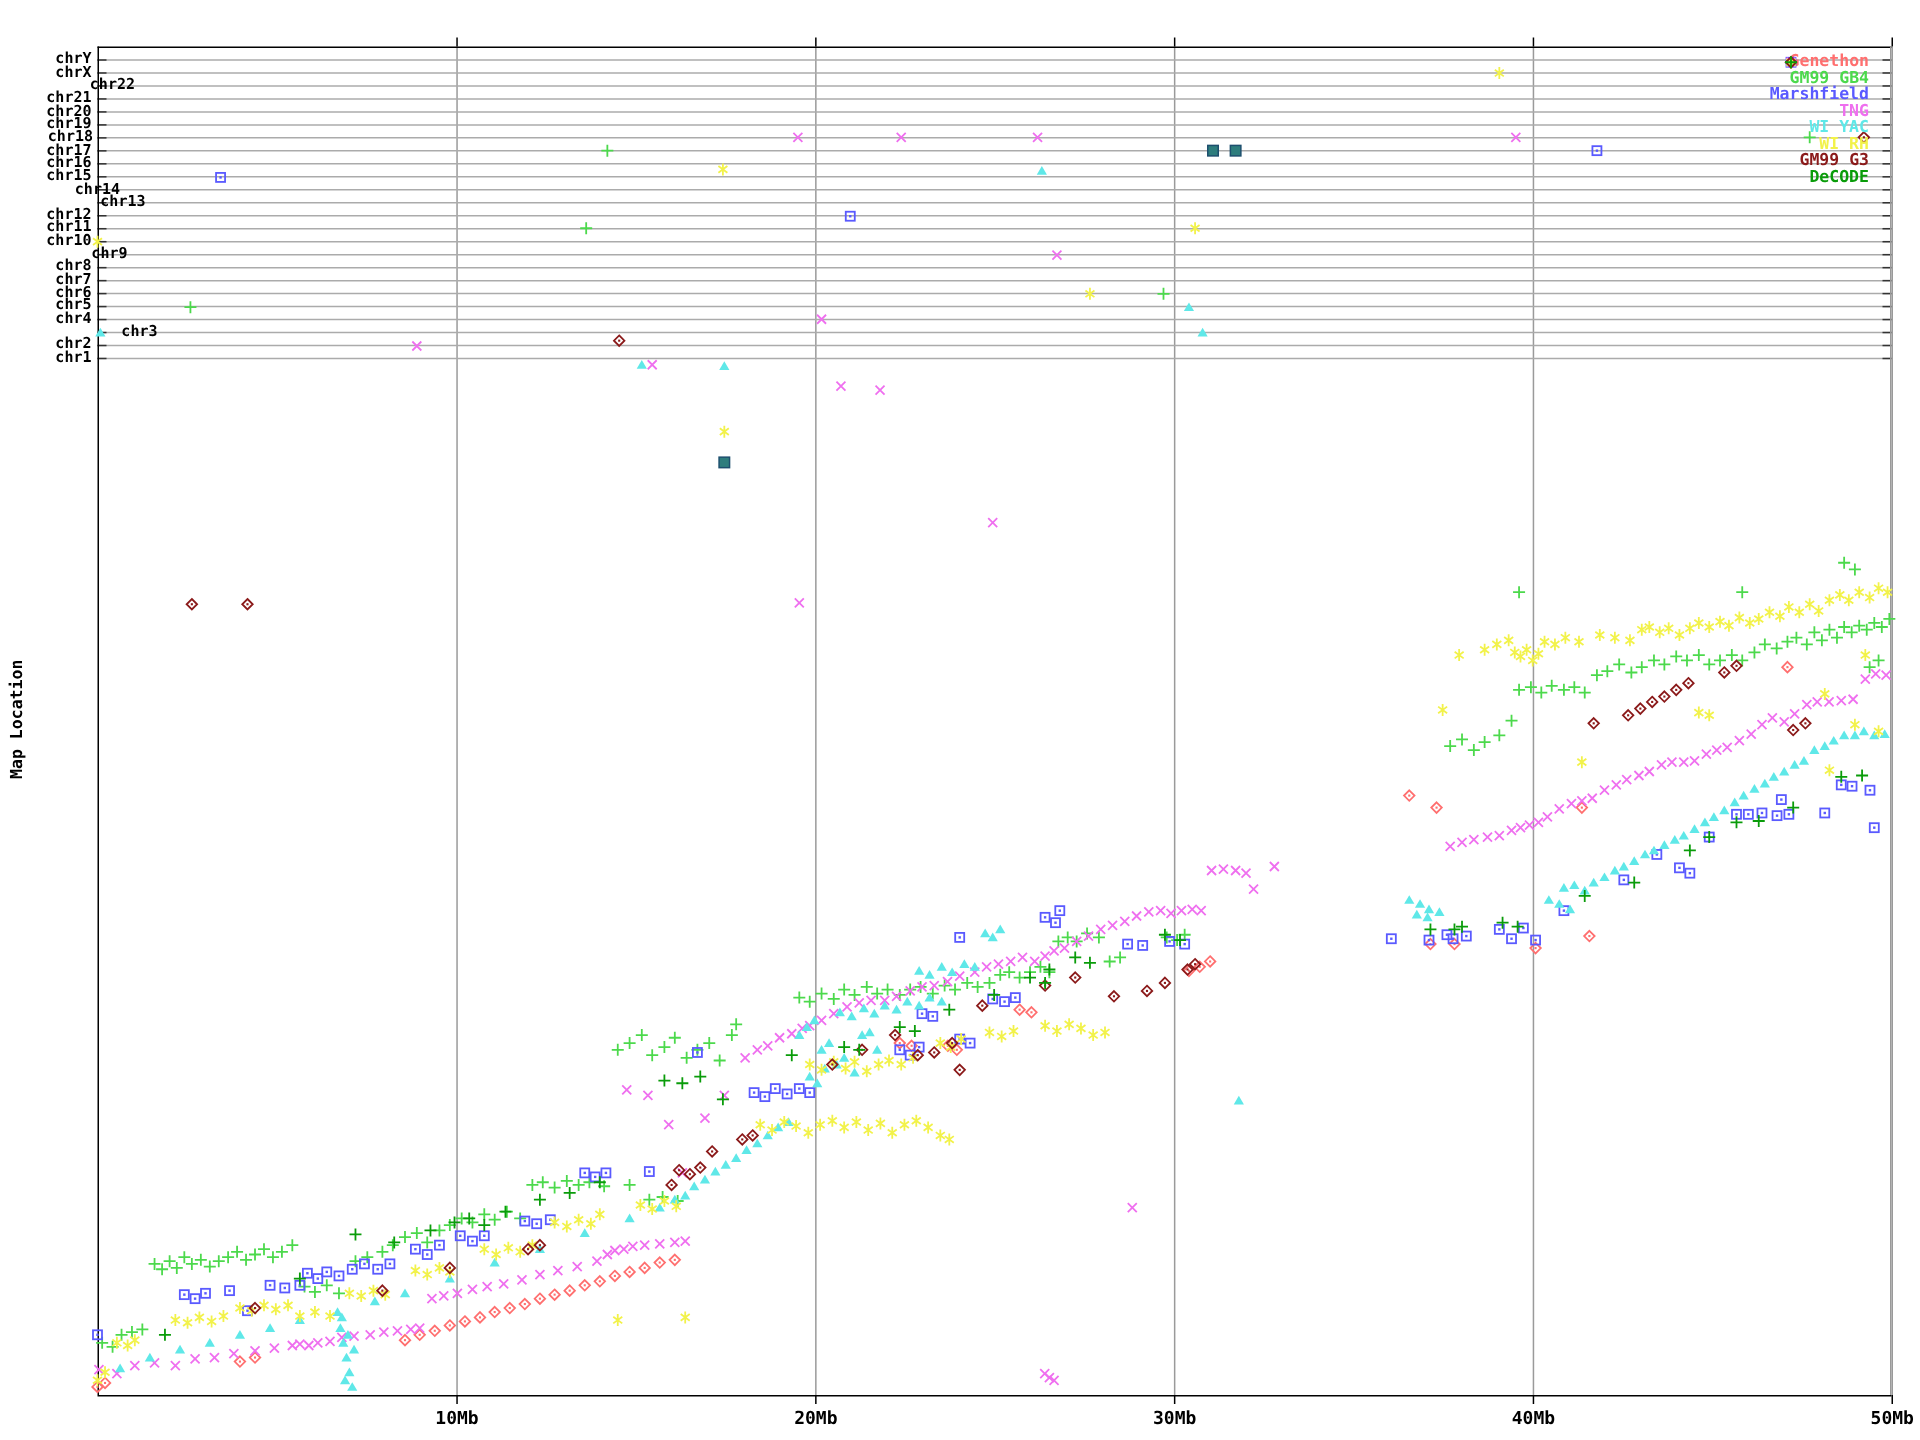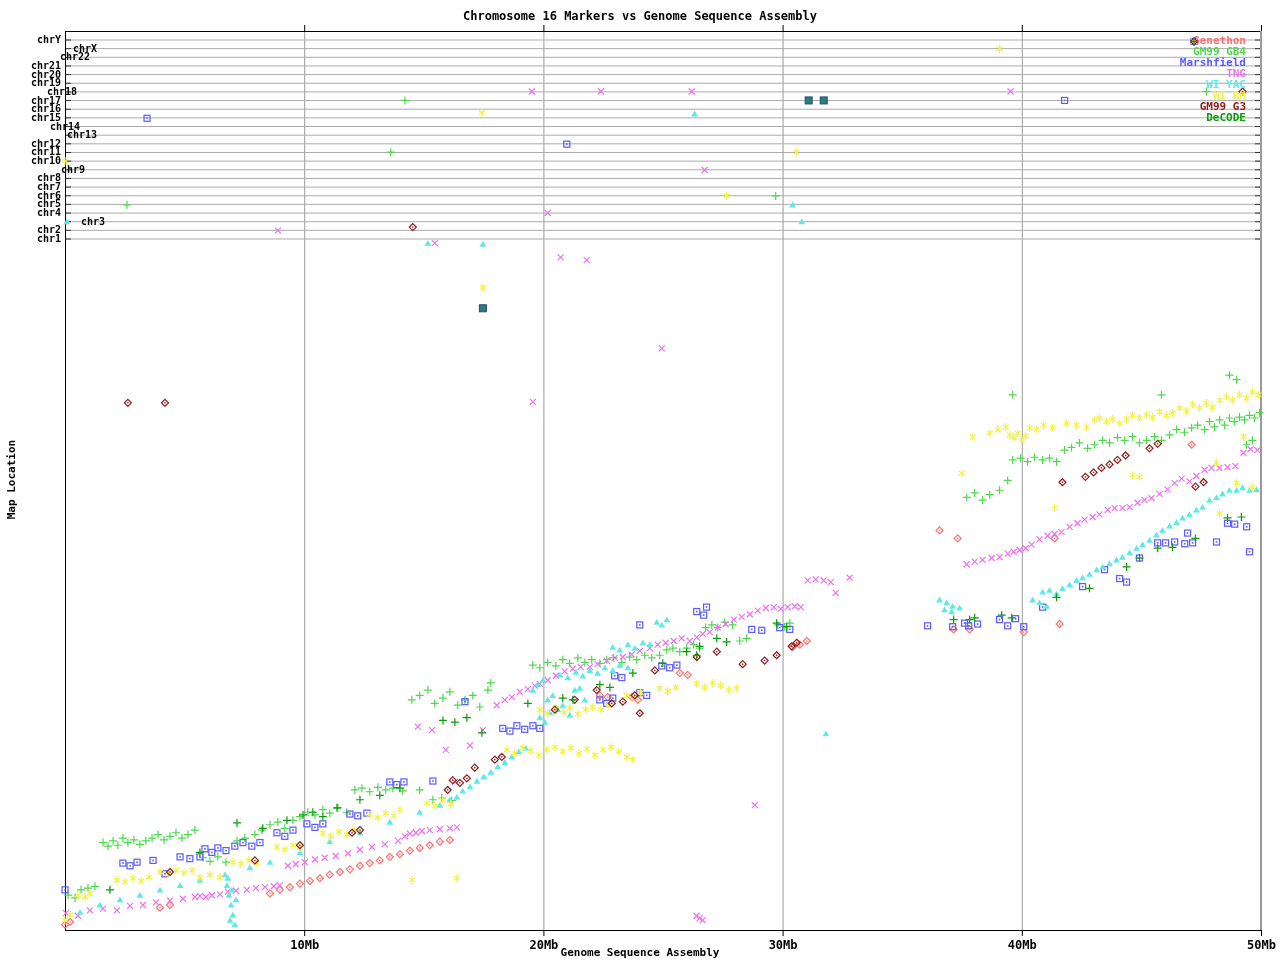--- a/index.html
+++ b/index.html
@@ -18,21 +18,20 @@
   .legend{position:absolute;top:36px;right:34px;}
   .legend-row{display:flex;align-items:center;justify-content:flex-end;height:10.9px;}
   .legend-label{font-size:11px;font-weight:bold;text-align:right;line-height:10px;}
   .legend-sym{width:22px;height:11px;flex:0 0 22px;}
   svg{position:absolute;top:0;left:0;}
 </style>
 </head>
 <body>
 
 <div class="chart">
-  <div class="title">Chromosome 16 Markers vs Genome Sequence Assembly</div>
   <div class="ylabel">Map Location</div>
   <svg id="plot" width="1280" height="960">
       <line x1="304.70000000000005" y1="31" x2="304.70000000000005" y2="930" stroke="#9a9a9a" stroke-width="1"></line>
       <line x1="543.9000000000001" y1="31" x2="543.9000000000001" y2="930" stroke="#9a9a9a" stroke-width="1"></line>
       <line x1="783.1" y1="31" x2="783.1" y2="930" stroke="#9a9a9a" stroke-width="1"></line>
       <line x1="1022.3000000000001" y1="31" x2="1022.3000000000001" y2="930" stroke="#9a9a9a" stroke-width="1"></line>
       <line x1="1261.5" y1="31" x2="1261.5" y2="930" stroke="#9a9a9a" stroke-width="1"></line>
       <line x1="65" y1="40" x2="1261" y2="40" stroke="#ababab" stroke-width="1"></line>
       <line x1="65" y1="40" x2="71" y2="40" stroke="#333" stroke-width="1"></line>
       <line x1="1255" y1="40" x2="1261" y2="40" stroke="#333" stroke-width="1"></line>
@@ -1071,26 +1070,26 @@
         <path d="M1191.4592,538.412H1199.4592M1195.4592,534.412V542.412" stroke="#0a9c0a" stroke-width="1.2" fill="none"></path>
       </g>
       <g>
         <rect x="805.1728" y="96.94000000000005" width="7" height="7" fill="#2e7d7d" stroke="#1d4f6e" stroke-width="1"></rect>
         <rect x="820.2424" y="96.94000000000005" width="7" height="7" fill="#2e7d7d" stroke="#1d4f6e" stroke-width="1"></rect>
         <rect x="479.3824" y="304.77599999999995" width="7" height="7" fill="#2e7d7d" stroke="#1d4f6e" stroke-width="1"></rect>
       </g>
     </svg>
   <div id="overlay">
       <div class="chrlabel" style="left: 1px; top: 35px;">chrY</div>
-      <div class="chrlabel" style="left: 1px; top: 43.652px; padding-left: 36px;">chrX</div>
+      <div class="chrlabel" style="left: 1px; top: 43.652px;">chrX</div>
       <div class="chrlabel" style="left: 1px; top: 52.304px; padding-left: 29px;">chr22</div>
       <div class="chrlabel" style="left: 1px; top: 60.956px;">chr21</div>
       <div class="chrlabel" style="left: 1px; top: 69.608px;">chr20</div>
       <div class="chrlabel" style="left: 1px; top: 78.26px;">chr19</div>
-      <div class="chrlabel" style="left: 17px; top: 86.912px;">chr18</div>
+      <div class="chrlabel" style="left: 2px; top: 86.912px;">chr18</div>
       <div class="chrlabel" style="left: 1px; top: 95.564px;">chr17</div>
       <div class="chrlabel" style="left: 1px; top: 104.216px;">chr16</div>
       <div class="chrlabel" style="left: 1px; top: 112.868px;">chr15</div>
       <div class="chrlabel" style="left: 1px; top: 121.52px; padding-left: 19px;">chr14</div>
       <div class="chrlabel" style="left: 1px; top: 130.172px; padding-left: 36px;">chr13</div>
       <div class="chrlabel" style="left: 1px; top: 138.824px;">chr12</div>
       <div class="chrlabel" style="left: 1px; top: 147.476px;">chr11</div>
       <div class="chrlabel" style="left: 1px; top: 156.128px;">chr10</div>
       <div class="chrlabel" style="left: 1px; top: 164.78px; margin-left: 24px;">chr9</div>
       <div class="chrlabel" style="left: 1px; top: 173.432px;">chr8</div>
@@ -1169,14 +1168,13 @@
       </div>
       <div class="legend-row">
         <span class="legend-label" style="color: rgb(10, 156, 10);">DeCODE</span>
         <svg class="legend-sym" width="22" height="11">
           <g>
             <path d="M10,5.5H18M14,1.5V9.5" stroke="#0a9c0a" stroke-width="1.2" fill="none"></path>
           </g>
         </svg>
       </div>
     </div>
-  <div class="xlabel">Genome Sequence Assembly</div>
 </div>
 
 </body></html>

